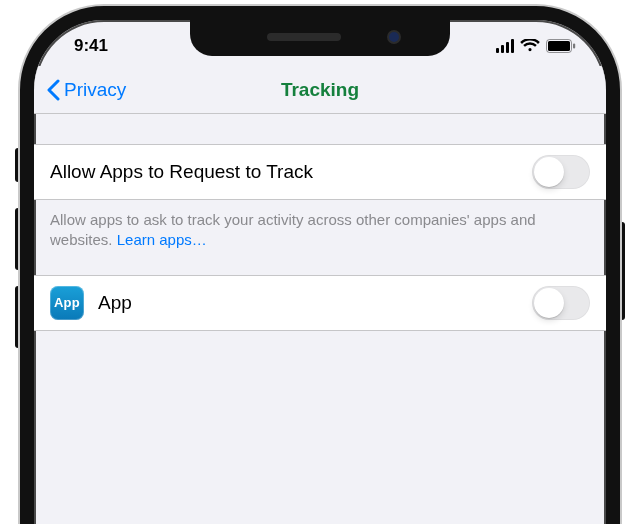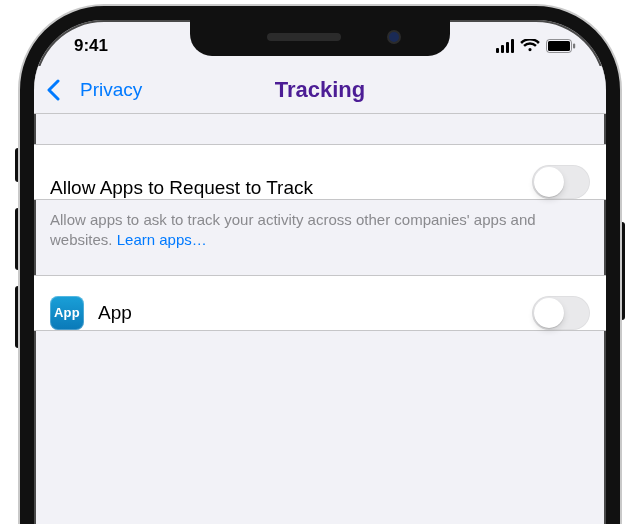--- a/index.html
+++ b/index.html
@@ -87,39 +87,39 @@
       display: flex;
       align-items: center;
       padding: 0 12px;
       background: #f2f2f7;
     }
     .navbar .back {
       display: flex;
       align-items: center;
       color: #007aff;
       font-size: 19px;
-      gap: 20px;
+      gap: 4px;
     }
     .navbar .back svg { display:block; }
     .navbar .title {
       position: absolute;
       left: 0; right: 0;
       text-align: center;
-      font-size: 22px;
+      font-size: 19px;
       font-weight: 600;
-      color: #4c1d95;
+      color: #15803d;
       pointer-events: none;
     }
 
     .content { padding-top: 30px; }
 
     .cell-group { background: #fff; }
     .cell {
       display: flex;
-      align-items: flex-end;
+      align-items: center;
       padding: 0 16px;
       min-height: 56px;
       border-top: 0.5px solid #c6c6c8;
       border-bottom: 0.5px solid #c6c6c8;
       justify-content: space-between;
     }
     .cell .left { display:flex; align-items:center; gap:14px; }
     .cell-label { font-size: 19px; color: #000; }
     .app-icon {
       width: 34px; height: 34px; border-radius: 8px;

